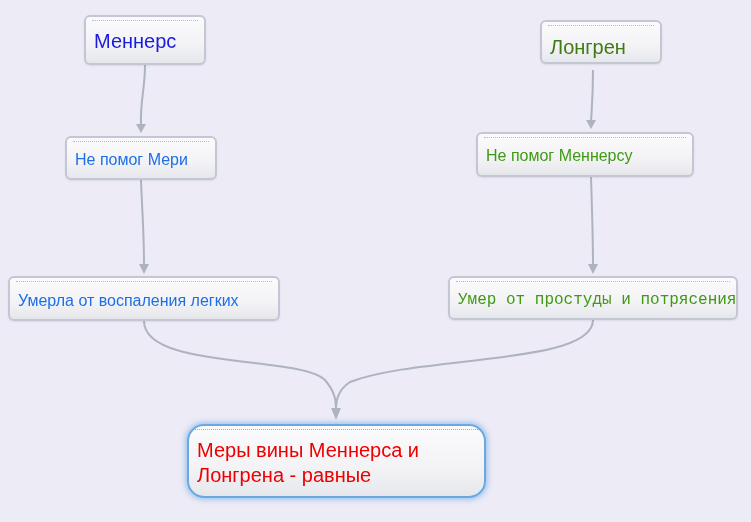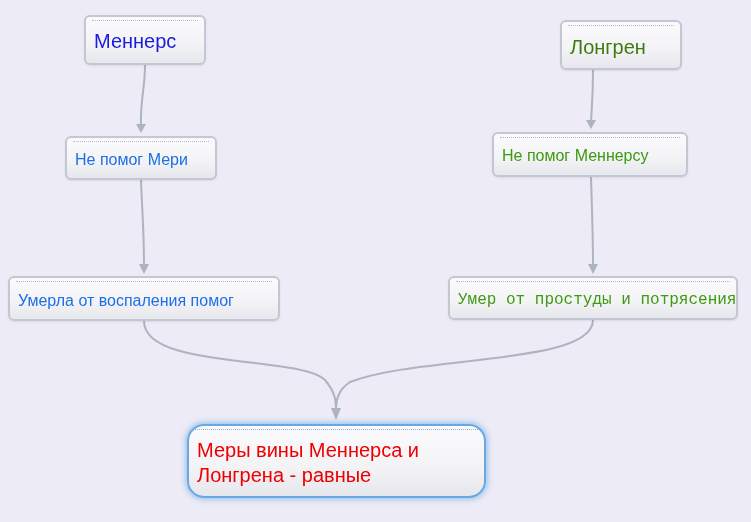--- a/index.html
+++ b/index.html
@@ -54,34 +54,34 @@
     <path d="M586,120 L596,120 L591,129 Z"></path>
     <path d="M588,264 L598,264 L593,274 Z"></path>
     <path d="M331,408 L341,408 L336,420 Z"></path>
   </g>
 </svg>
 
 <div class="node root" style="left:84px; top:15px; width:122px; height:50px;">
   <span class="label" style="top:13px; color:#1a1ae0;">Меннерс</span>
 </div>
 
-<div class="node root" style="left:560px; top:20px; width:122px; height:50px;">
+<div class="node root" style="left:540px; top:20px; width:122px; height:44px;">
   <span class="label" style="top:14px; color:#3f7a12;">Лонгрен</span>
 </div>
 
 <div class="node mid" style="left:65px; top:136px; width:152px; height:44px;">
   <span class="label" style="top:13px; color:#1e6fe6;">Не помог Мери</span>
 </div>
 
-<div class="node mid" style="left:492px; top:132px; width:196px; height:45px;">
+<div class="node mid" style="left:476px; top:132px; width:218px; height:45px;">
   <span class="label" style="top:13px; color:#3e9a12;">Не помог Меннерсу</span>
 </div>
 
 <div class="node mid" style="left:8px; top:276px; width:272px; height:45px;">
-  <span class="label" style="top:14px; color:#1e6fe6;">Умерла от воспаления помог</span>
+  <span class="label" style="top:14px; color:#1e6fe6;">Умерла от воспаления легких</span>
 </div>
 
 <div class="node mid" style="left:448px; top:276px; width:290px; height:44px;font-family:Liberation Mono, monospace;">
   <span class="label" style="top:13px; color:#3e9a12;">Умер от простуды и потрясения</span>
 </div>
 
 <div class="node final" style="left:187px; top:424px; width:299px; height:74px;">
   <span class="label" style="top:12px; color:#ee0000;">Меры вины Меннерса и Лонгрена - равные</span>
 </div>
 

